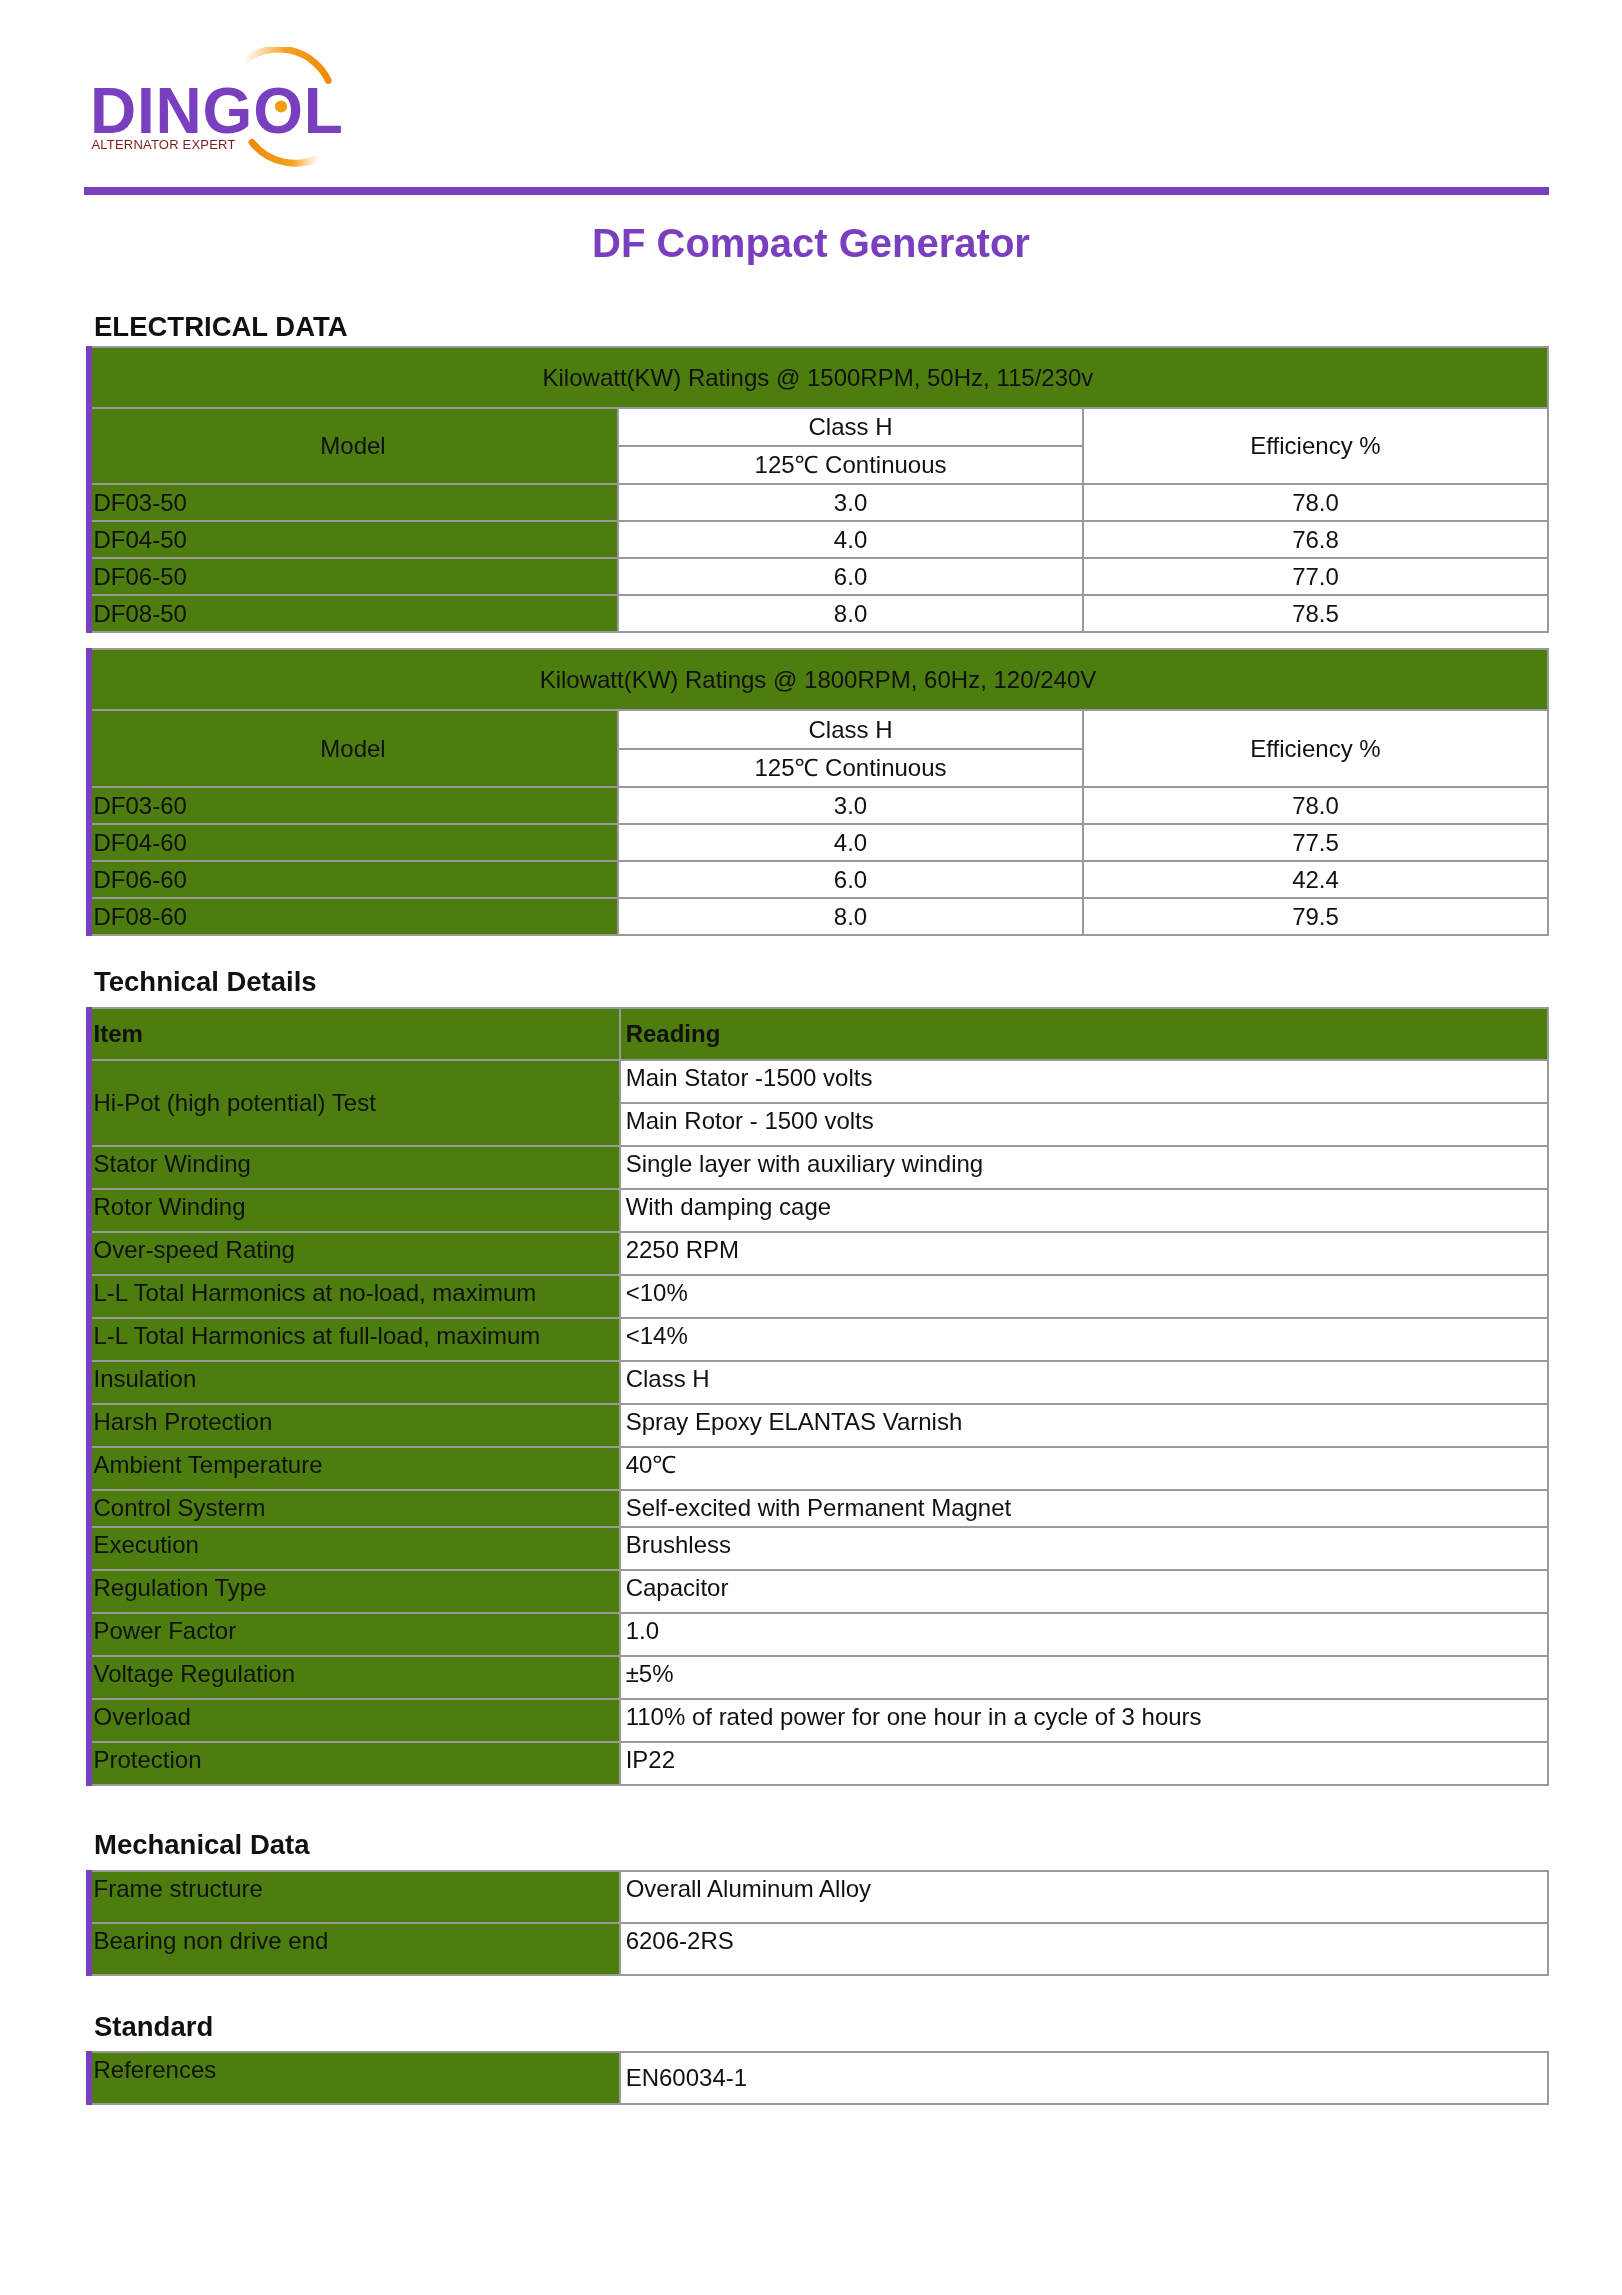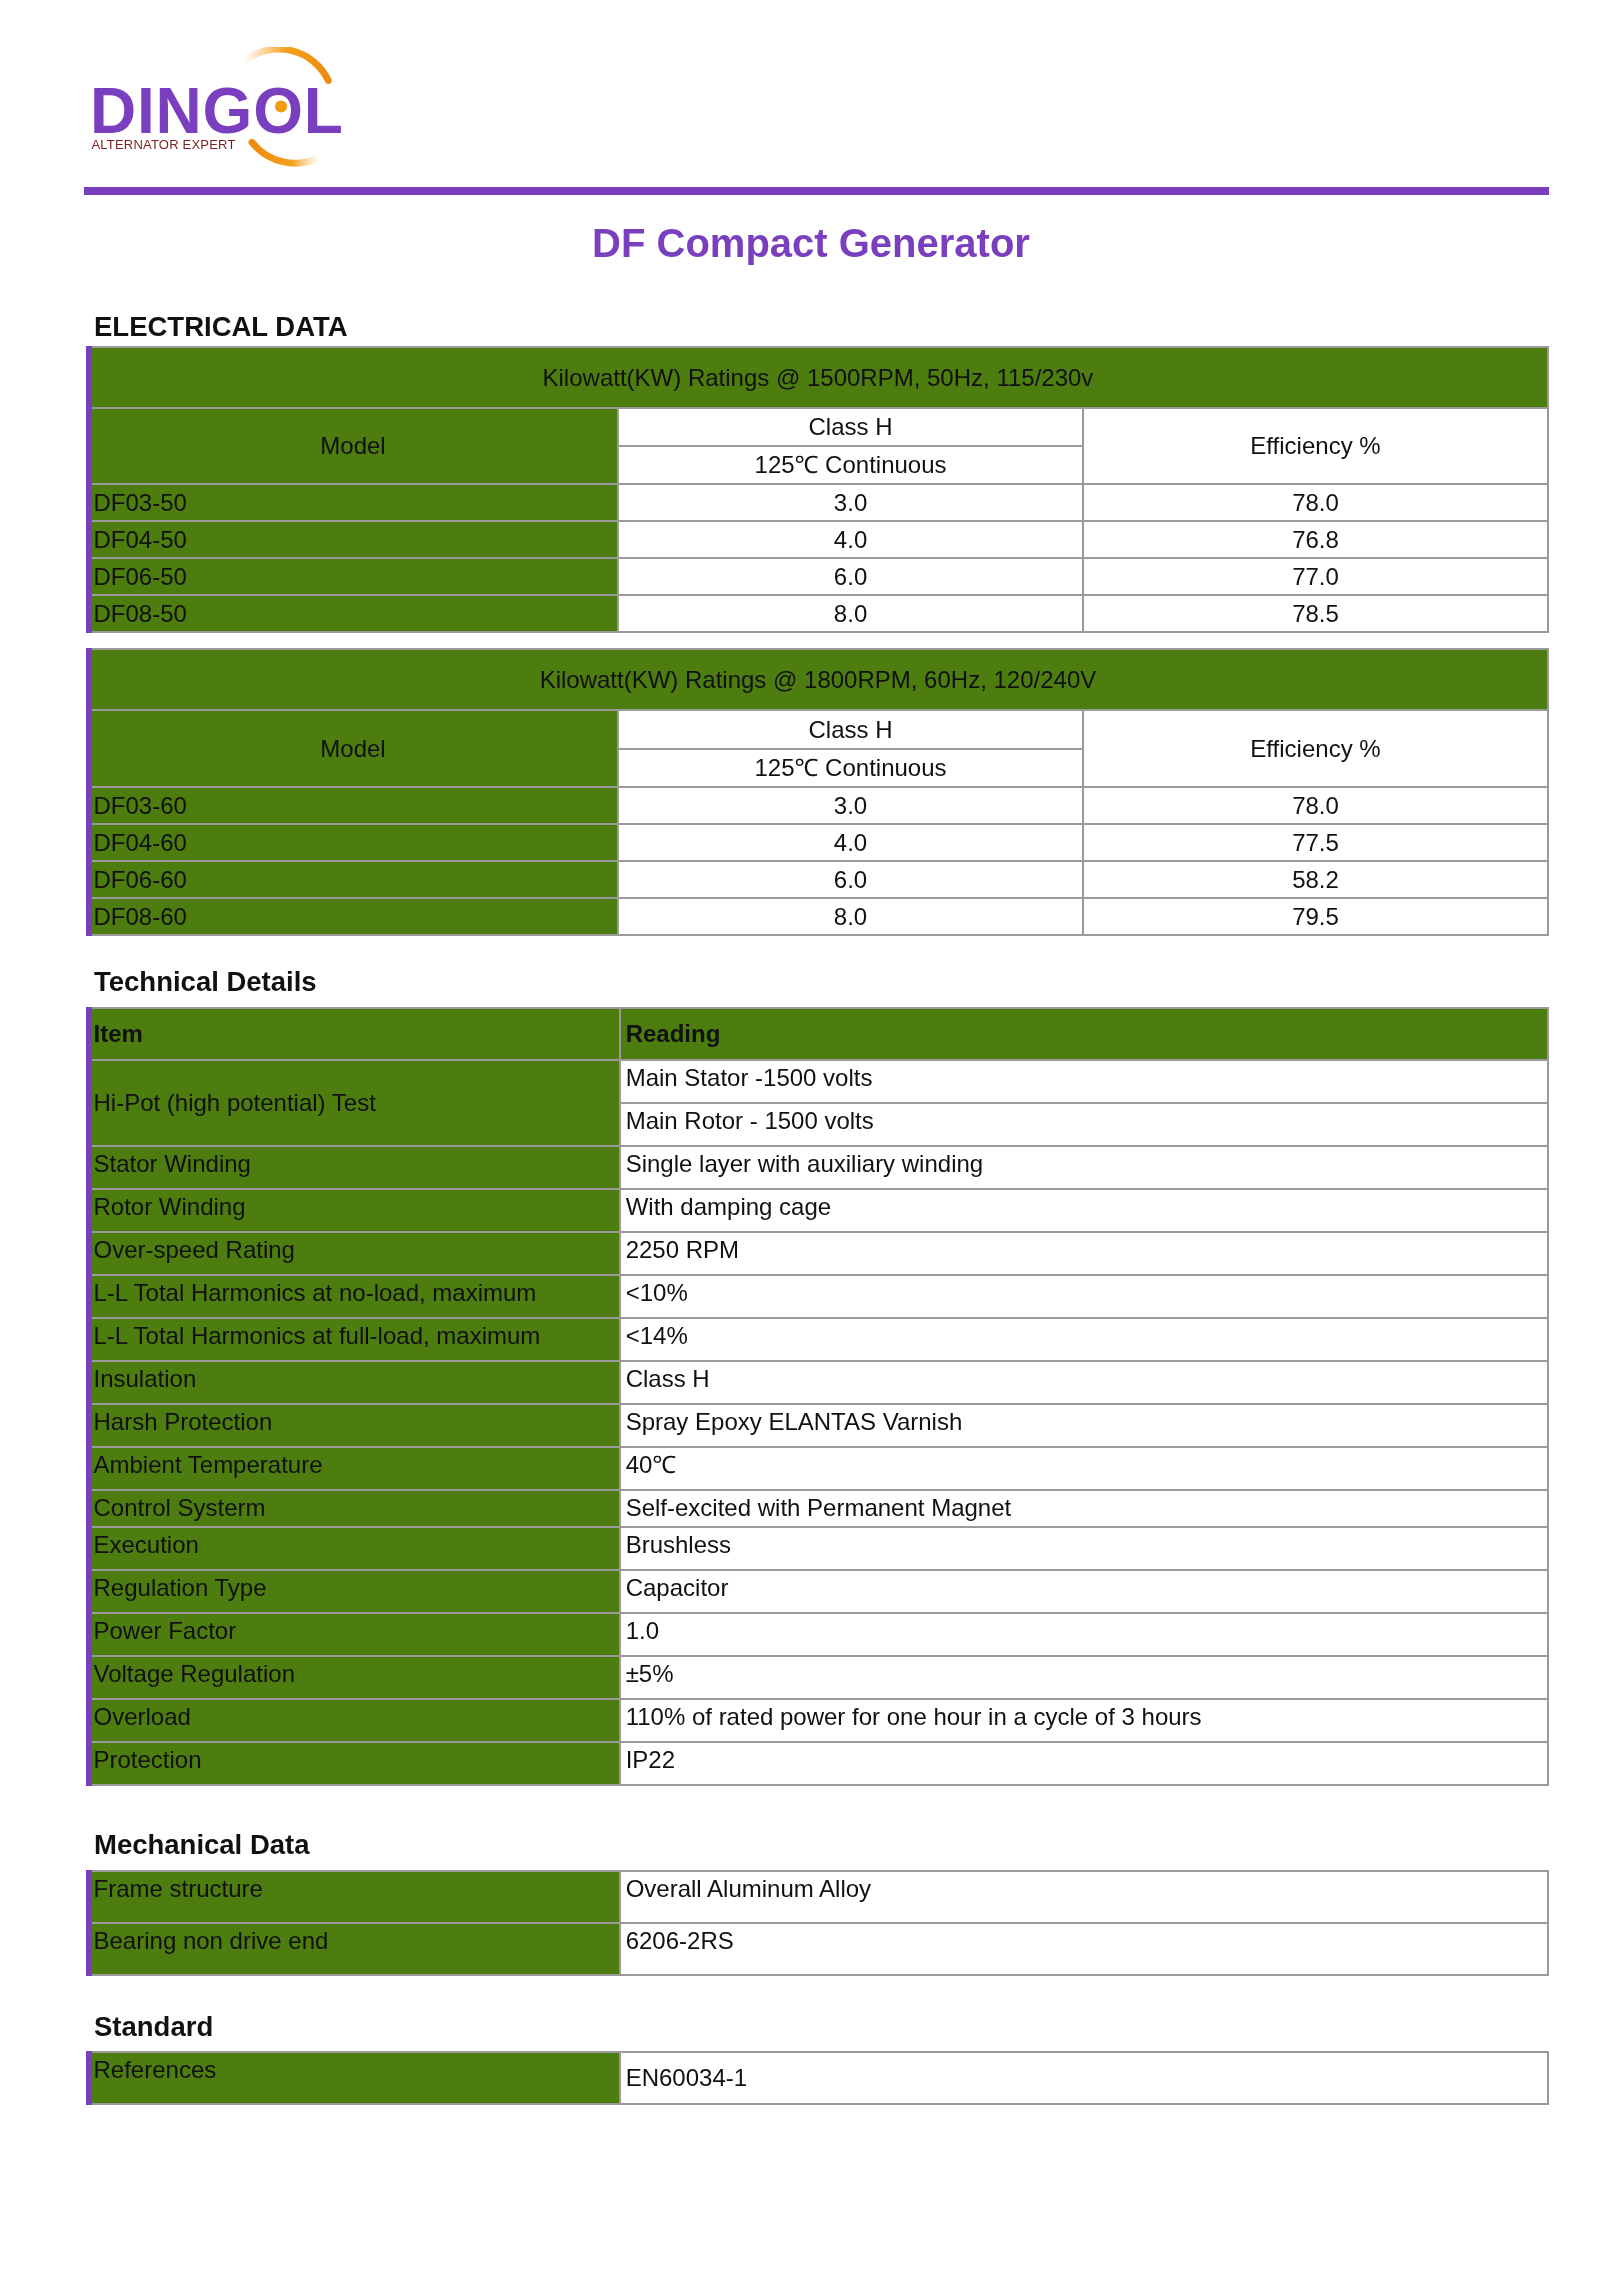--- a/index.html
+++ b/index.html
@@ -130,21 +130,21 @@
     <td class="white center mid">78.0</td>
   </tr>
   <tr style="height:37px;">
     <td class="grey left mid firstcol">DF04-60</td>
     <td class="white center mid">4.0</td>
     <td class="white center mid">77.5</td>
   </tr>
   <tr style="height:37px;">
     <td class="grey left mid firstcol">DF06-60</td>
     <td class="white center mid">6.0</td>
-    <td class="white center mid">58.2</td>
+    <td class="white center mid">42.4</td>
   </tr>
   <tr style="height:37px;">
     <td class="grey left mid firstcol">DF08-60</td>
     <td class="white center mid">8.0</td>
     <td class="white center mid">79.5</td>
   </tr>
 </tbody>
   </table>
 
 <div class="abs section-heading" style="top:966px;">Technical Details</div>

